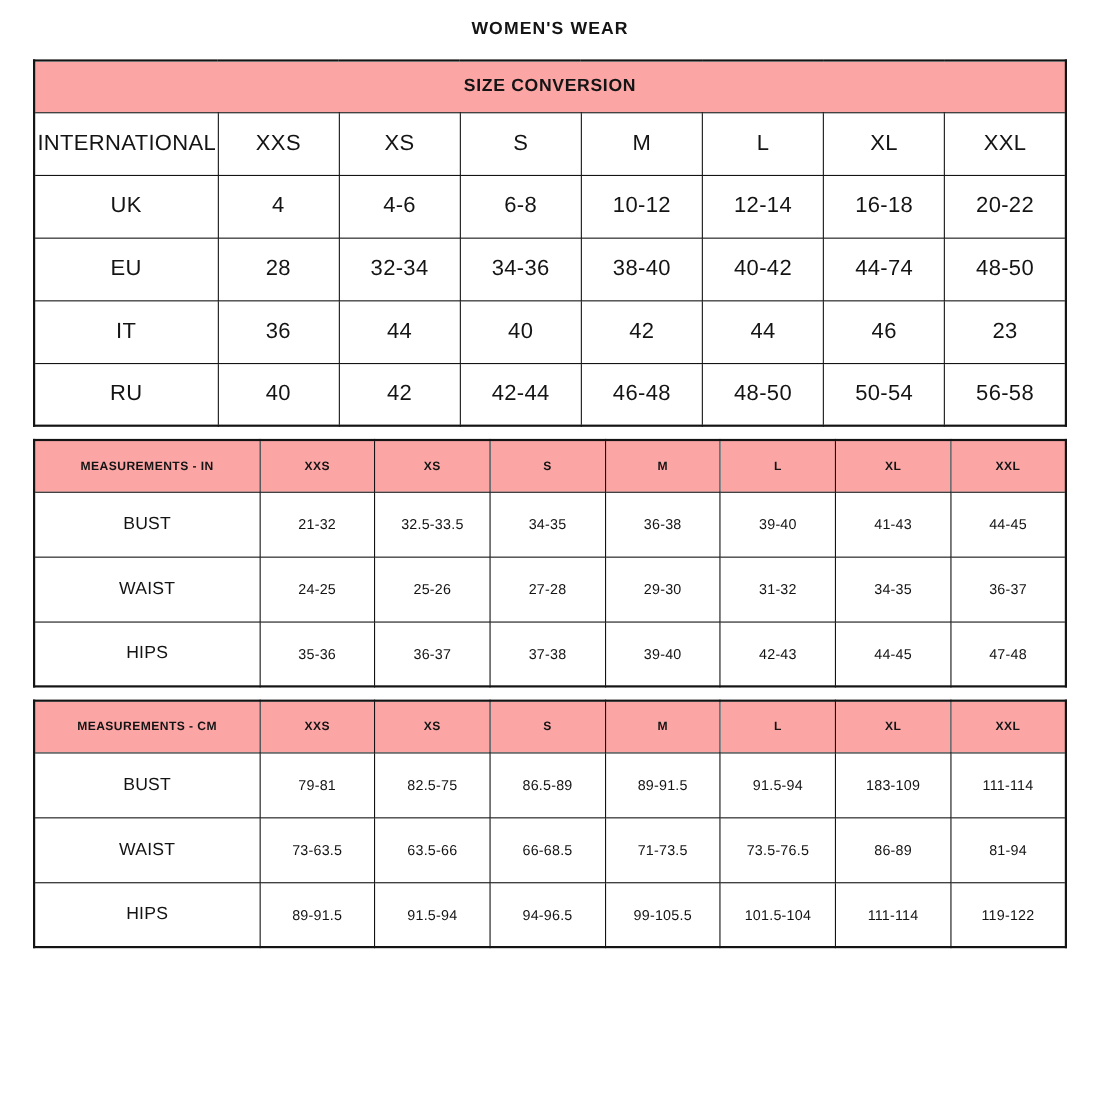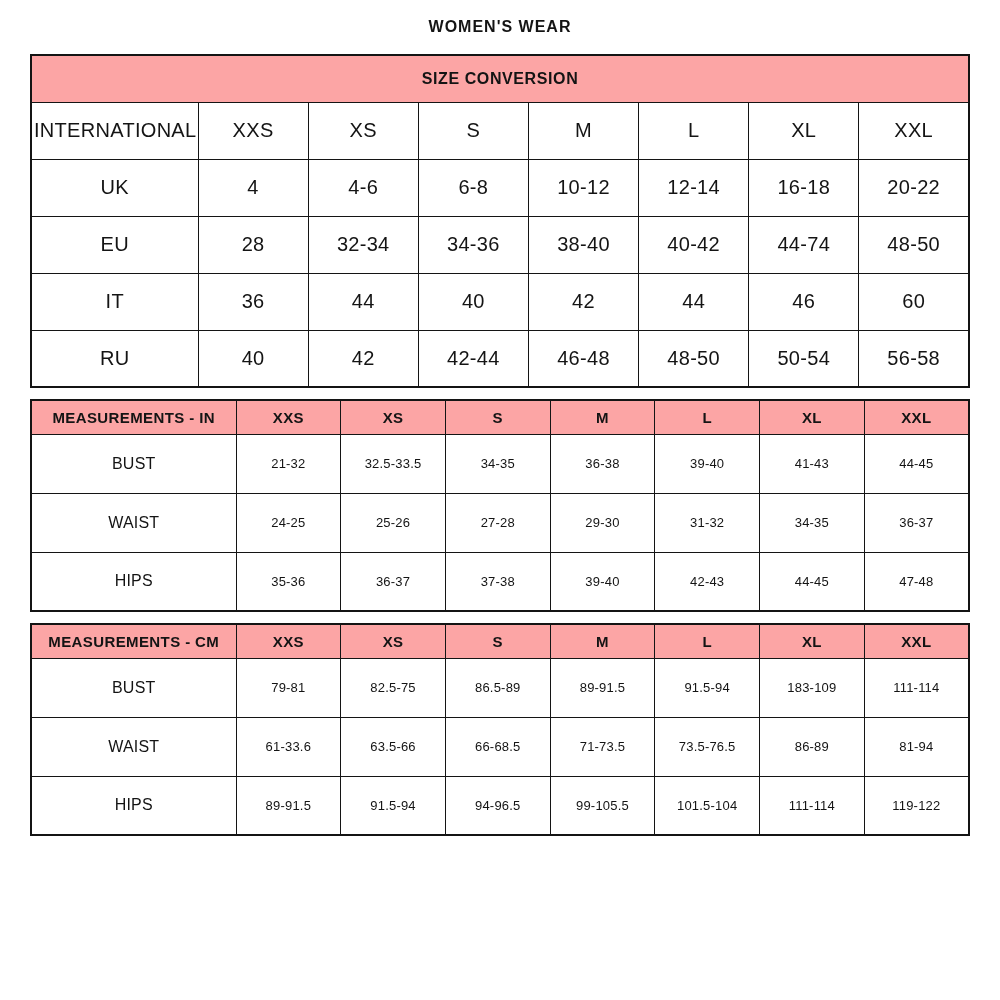--- a/index.html
+++ b/index.html
@@ -31,21 +31,21 @@
     overflow: hidden;
     padding: 2px;
   }
   .hdr { background: #fca5a5; font-weight: 700; margin-top: 20px; }
   
   .conv .c-label { width: 167px; }
   .conv .span-hdr { height: 47px; font-size: 16px; letter-spacing: 0.6px; }
   .conv tbody.data td { height: 57px; font-size: 20px; letter-spacing: 0.3px; }
   
   .meas .c-label-m { width: 205px; }
-  .meas .hdr-row td { height: 34px; font-size: 15px; letter-spacing: 0.4px; }
+  .meas .hdr-row td { height: 47px; font-size: 11px; letter-spacing: 0.4px; }
   .meas tbody.data td { height: 59px; font-size: 13px; letter-spacing: 0.2px; }
   .meas tbody.data td.label { font-size: 16px; }
 </style>
 </head>
 <body>
 
 <div class="page">
 
   <div class="title">WOMEN'S WEAR</div>
 
@@ -91,21 +91,21 @@
           <td>48-50</td>
         </tr>
         <tr>
           <td class="label">IT</td>
           <td>36</td>
           <td>44</td>
           <td>40</td>
           <td>42</td>
           <td>44</td>
           <td>46</td>
-          <td>60</td>
+          <td>23</td>
         </tr>
         <tr>
           <td class="label">RU</td>
           <td>40</td>
           <td>42</td>
           <td>42-44</td>
           <td>46-48</td>
           <td>48-50</td>
           <td>50-54</td>
           <td>56-58</td>
@@ -187,21 +187,21 @@
           <td>79-81</td>
           <td>82.5-75</td>
           <td>86.5-89</td>
           <td>89-91.5</td>
           <td>91.5-94</td>
           <td>183-109</td>
           <td>111-114</td>
         </tr>
         <tr>
           <td class="label">WAIST</td>
-          <td>61-33.6</td>
+          <td>73-63.5</td>
           <td>63.5-66</td>
           <td>66-68.5</td>
           <td>71-73.5</td>
           <td>73.5-76.5</td>
           <td>86-89</td>
           <td>81-94</td>
         </tr>
         <tr>
           <td class="label">HIPS</td>
           <td>89-91.5</td>

